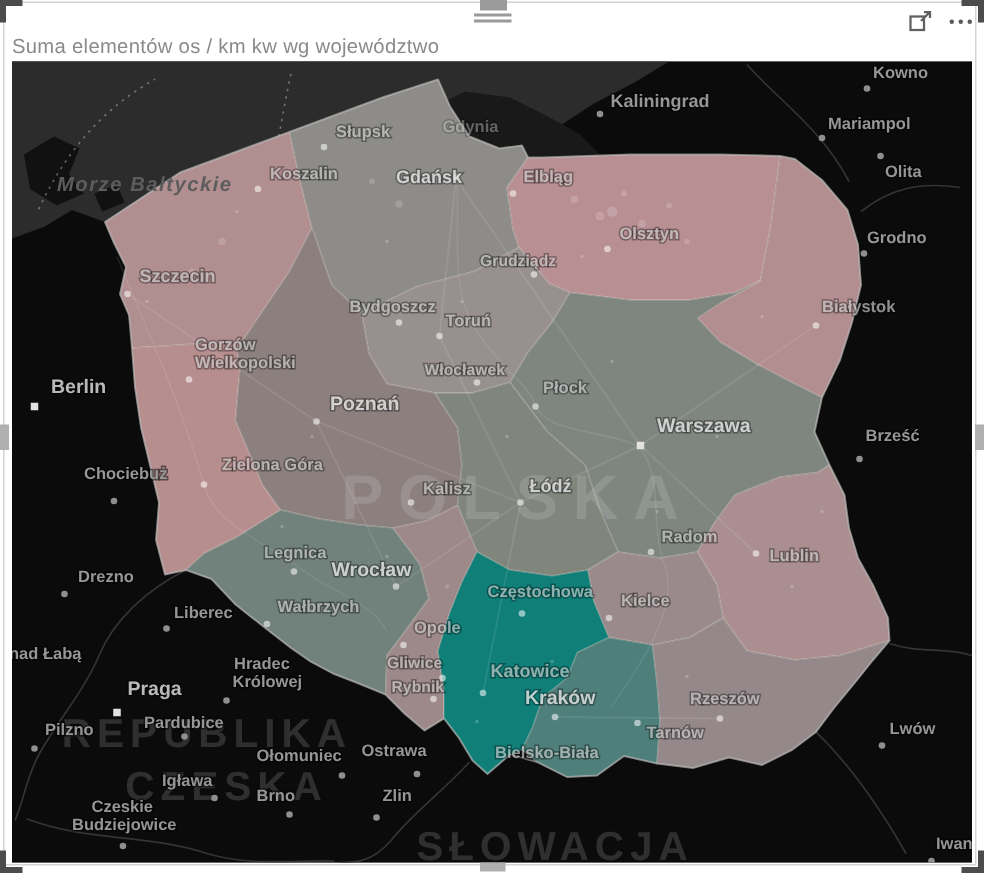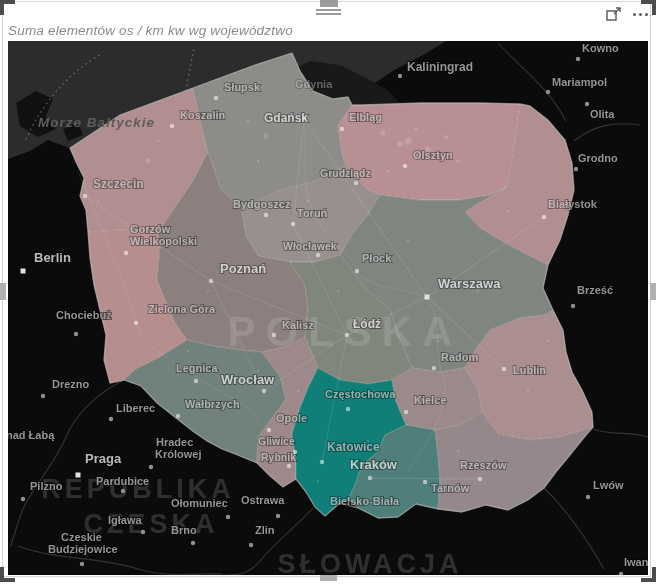--- a/index.html
+++ b/index.html
@@ -19,21 +19,21 @@
   .hm.right{right:0;top:283px;width:6px;height:17px;}
   .hm.bottom{left:320px;bottom:3px;width:17px;height:6px;}
   .hm.topc{left:320px;top:0;width:18px;height:7px;background:#9b9b9b;}
   .grip{position:absolute;left:316px;top:9px;width:25px;height:8px;cursor:move;}
   .grip span{display:block;height:2px;background:#9a9a9a;margin-bottom:2px;}
   .hdr-icons{position:absolute;top:4px;right:6px;display:flex;align-items:center;gap:6px;}
   .icon-btn{width:20px;height:20px;display:flex;align-items:center;justify-content:center;cursor:pointer;}
   .dots{display:flex;gap:3px;}
   .dots i{width:3px;height:3px;border-radius:50%;background:#5a5a5a;}
   .vis-title{position:absolute;left:8px;top:23px;font-size:13.5px;color:#8a8a8a;
-             letter-spacing:.2px;white-space:nowrap;font-style:italic;}
+             letter-spacing:.2px;white-space:nowrap;}
   .mapwrap{position:absolute;left:8px;top:41px;width:640px;height:534px;background:#0b0b0b;}
   svg{display:block;}
   svg text{font-family:"Liberation Sans",sans-serif;}
   .cl-p{fill:rgba(255,255,255,0.55);font-weight:600;stroke:rgba(0,0,0,0.35);stroke-width:2px;paint-order:stroke;}
   .cl-f{fill:#969696;font-weight:600;stroke:rgba(0,0,0,0.5);stroke-width:2px;paint-order:stroke;}
   .cl-b{fill:rgba(255,255,255,0.72);}
   .cm-p{fill:rgba(255,255,255,0.55);}
   .cm-f{fill:#8f8f8f;}
   .cm-cap{fill:#e2e2e2;}
 </style>

